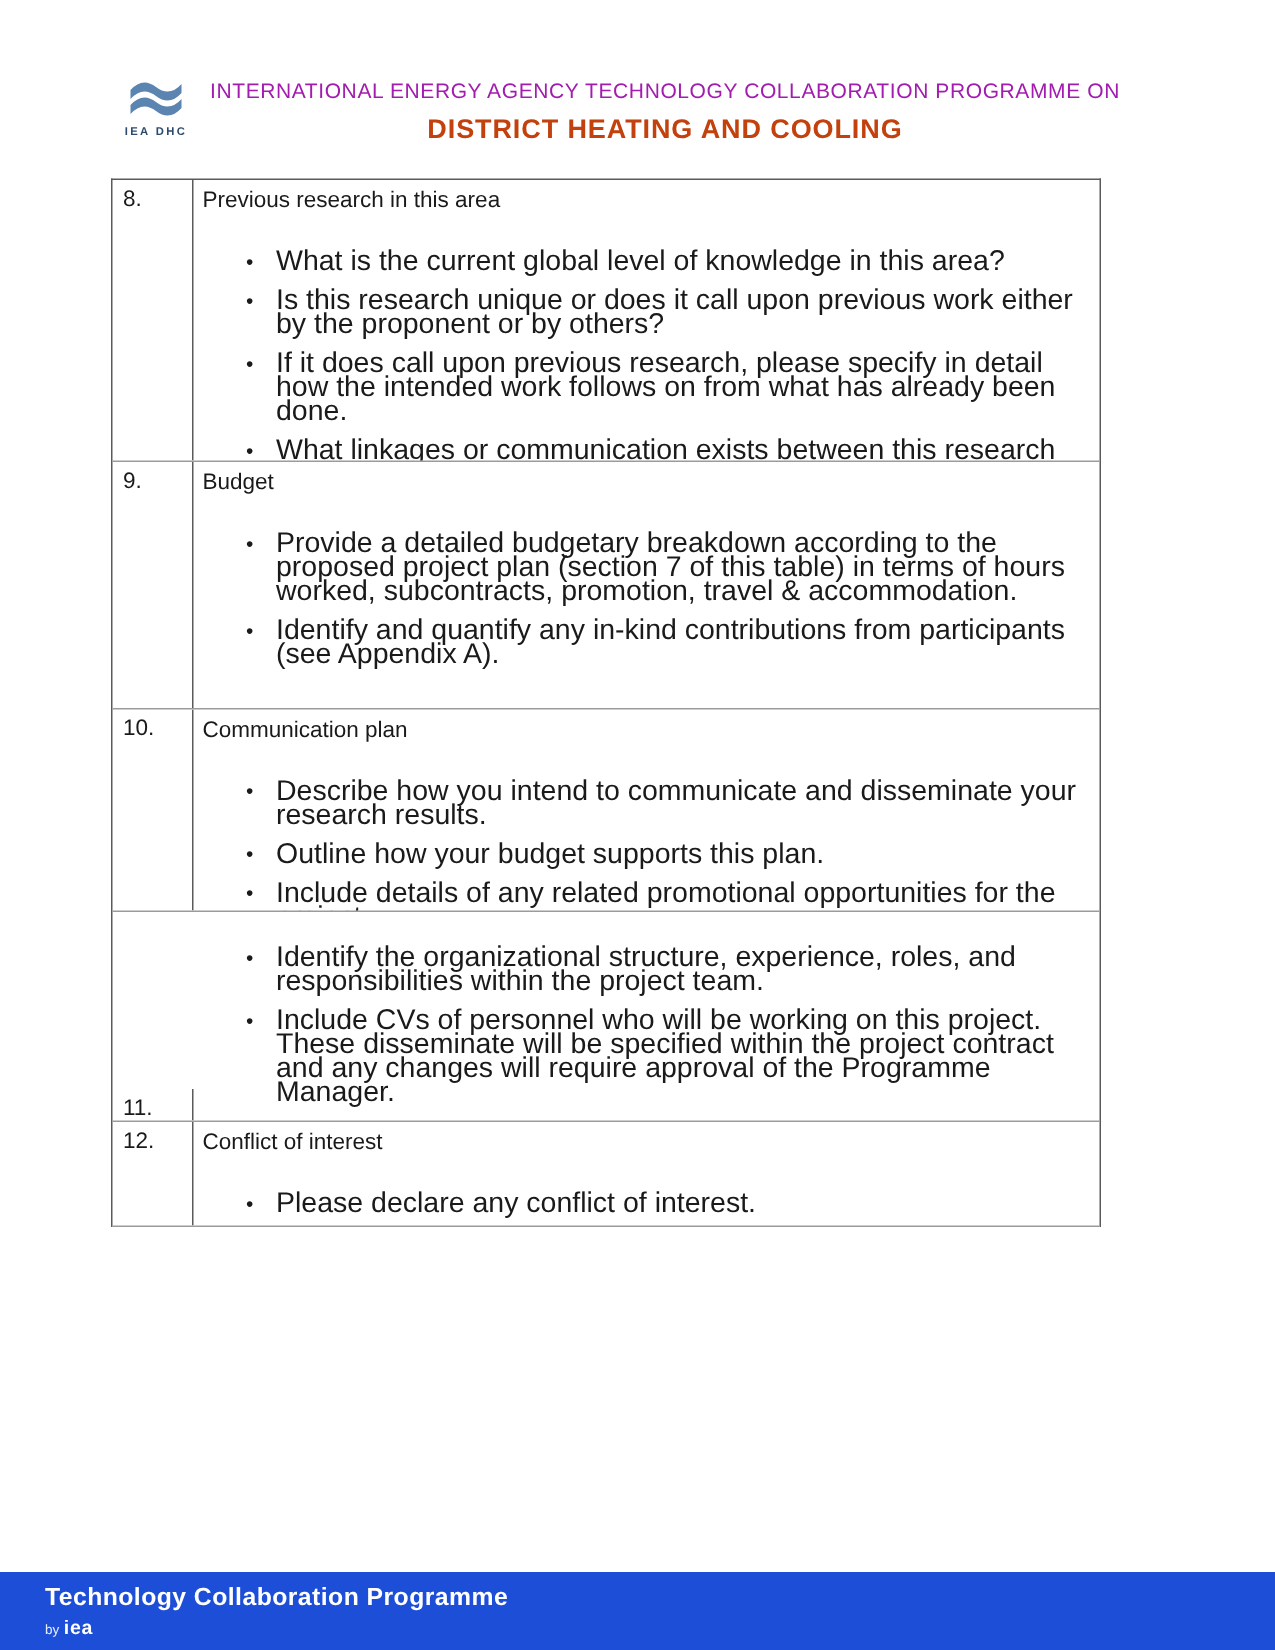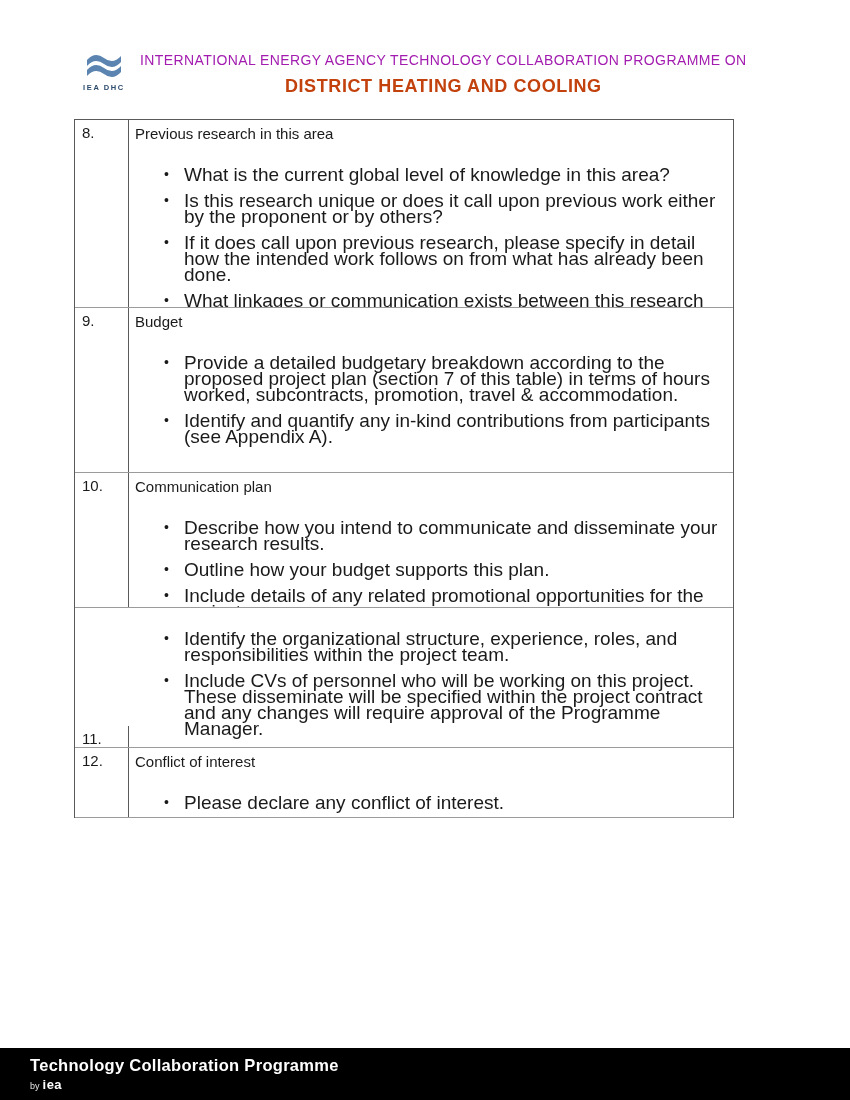--- a/index.html
+++ b/index.html
@@ -51,21 +51,21 @@
 
   
   .page-number {
     position:absolute; left:0; top:1008px; width:850px; text-align:center;
     font-size:15px; color:#1a1a1a;
   }
 
   
   .footer {
     position:absolute; left:0; bottom:0; width:850px; height:52px;
-    background:#000000; color:#ffffff; padding:8px 0 0 30px;
+    background:#1d4ed8; color:#ffffff; padding:8px 0 0 30px;
   }
   .footer-title { font-size:16.5px; font-weight:bold; letter-spacing:0.3px; }
   .footer-byline { margin-top:2px; display:flex; align-items:baseline; }
   .byline-prefix { font-size:9px; font-weight:normal; opacity:0.9; margin-right:3px; }
   .byline-brand { font-size:13px; font-weight:bold; letter-spacing:0.5px; }
 </style>
 </head>
 <body>
 
 <div class="page">

